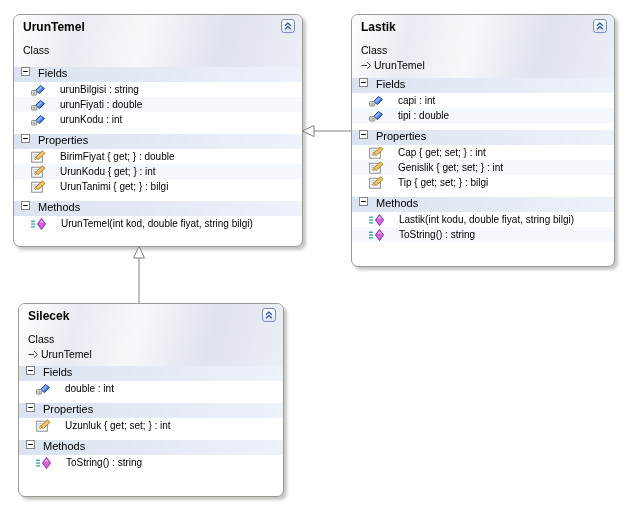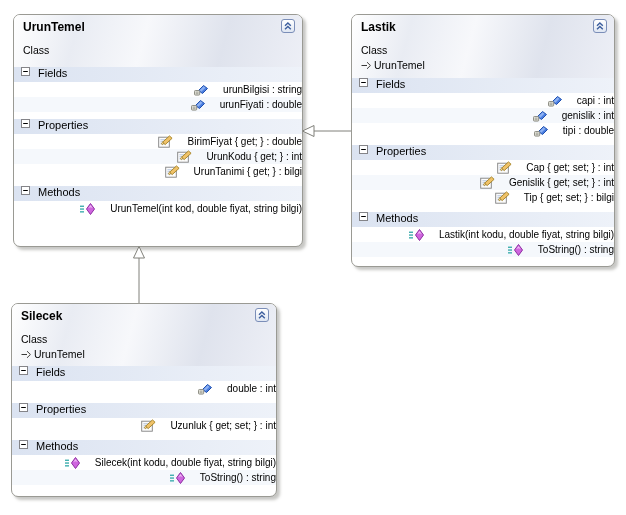--- a/index.html
+++ b/index.html
@@ -42,21 +42,21 @@
   .sections{padding-top:0;}
   .section{margin-bottom:7px;}
   .section:last-child{margin-bottom:0;}
   .sec-header{
     height:15px;display:flex;align-items:flex-start;gap:8px;
     background:linear-gradient(to right,#dbe3f1,#eef2f9);
     padding-left:7px;font-size:11px;color:#000;
   }
   .member-row{
     height:15px;display:flex;align-items:center;gap:14px;
-    padding-left:17px;font-size:10px;color:#000;white-space:nowrap;justify-content:flex-end;
+    padding-left:17px;font-size:10px;color:#000;white-space:nowrap;
   }
   .member-row:nth-of-type(odd){background:#f5f8fc;}
   .member-row .mi{flex:0 0 auto;}
 
   
   svg.overlay{position:absolute;left:0;top:0;width:626px;height:515px;pointer-events:none;}
   .conn-line{stroke:#80807a;stroke-width:1;}
   .conn-head{fill:#ffffff;stroke:#80807a;stroke-width:1;}
 
   .defs-holder{position:absolute;width:0;height:0;overflow:hidden;}
@@ -128,20 +128,26 @@
               <use href="#icon-field"></use>
             </svg>
           <span>urunBilgisi : string</span>
         </div>
         <div class="member-row">
           <svg class="mi" width="15" height="13" viewBox="0 0 15 13">
               <use href="#icon-field"></use>
             </svg>
           <span>urunFiyati : double</span>
         </div>
+        <div class="member-row">
+          <svg class="mi" width="15" height="13" viewBox="0 0 15 13">
+              <use href="#icon-field"></use>
+            </svg>
+          <span>urunKodu : int</span>
+        </div>
       </div>
       <div class="section">
         <div class="sec-header">
           <svg width="9" height="9" viewBox="0 0 9 9">
               <use href="#icon-minus"></use>
             </svg>
           <span>Properties</span>
         </div>
         <div class="member-row">
           <svg class="mi" width="15" height="13" viewBox="0 0 15 13">
@@ -206,26 +212,20 @@
         <div class="member-row">
           <svg class="mi" width="15" height="13" viewBox="0 0 15 13">
               <use href="#icon-field"></use>
             </svg>
           <span>capi : int</span>
         </div>
         <div class="member-row">
           <svg class="mi" width="15" height="13" viewBox="0 0 15 13">
               <use href="#icon-field"></use>
             </svg>
-          <span>genislik : int</span>
-        </div>
-        <div class="member-row">
-          <svg class="mi" width="15" height="13" viewBox="0 0 15 13">
-              <use href="#icon-field"></use>
-            </svg>
           <span>tipi : double</span>
         </div>
       </div>
       <div class="section">
         <div class="sec-header">
           <svg width="9" height="9" viewBox="0 0 9 9">
               <use href="#icon-minus"></use>
             </svg>
           <span>Properties</span>
         </div>
@@ -264,21 +264,21 @@
         <div class="member-row">
           <svg class="mi" width="16" height="12" viewBox="0 0 16 12">
               <use href="#icon-method"></use>
             </svg>
           <span>ToString() : string</span>
         </div>
       </div>
     </div>
   </div>
 
-  <div class="class-box box-silecek" style="left:11px;top:303px;width:264px;height:192px;">
+  <div class="class-box box-silecek" style="left:18px;top:303px;width:264px;height:192px;">
     <div class="title-area">
       <span class="cls-name">Silecek</span>
       <div class="stereotype">Class</div>
       <div class="base-row">
         <svg width="10" height="11" viewBox="0 0 10 11">
             <use href="#icon-basearrow"></use>
           </svg>
         <span>UrunTemel</span>
       </div>
       <span class="collapse-btn">
@@ -320,26 +320,20 @@
         <div class="sec-header">
           <svg width="9" height="9" viewBox="0 0 9 9">
               <use href="#icon-minus"></use>
             </svg>
           <span>Methods</span>
         </div>
         <div class="member-row">
           <svg class="mi" width="16" height="12" viewBox="0 0 16 12">
               <use href="#icon-method"></use>
             </svg>
-          <span>Silecek(int kodu, double fiyat, string bilgi)</span>
-        </div>
-        <div class="member-row">
-          <svg class="mi" width="16" height="12" viewBox="0 0 16 12">
-              <use href="#icon-method"></use>
-            </svg>
           <span>ToString() : string</span>
         </div>
       </div>
     </div>
   </div>
 
   <svg class="overlay">
     <g>
       <line class="conn-line" x1="314" y1="131" x2="351" y2="131"></line>
       <polygon class="conn-head" points="302.5,131 314,125.5 314,136.5"></polygon>

